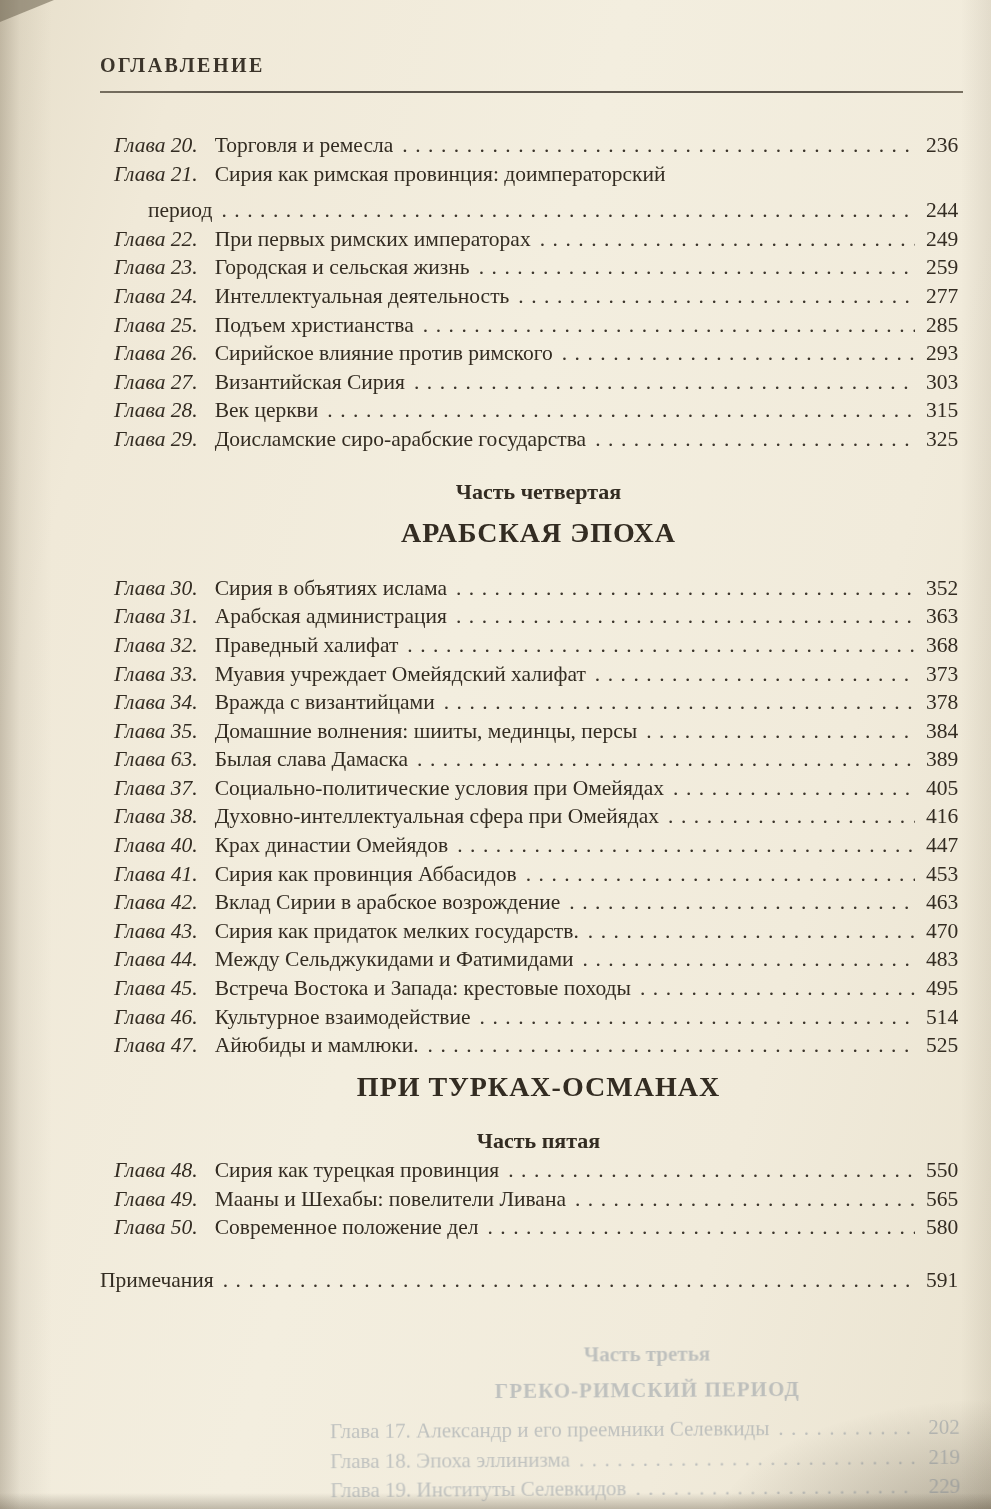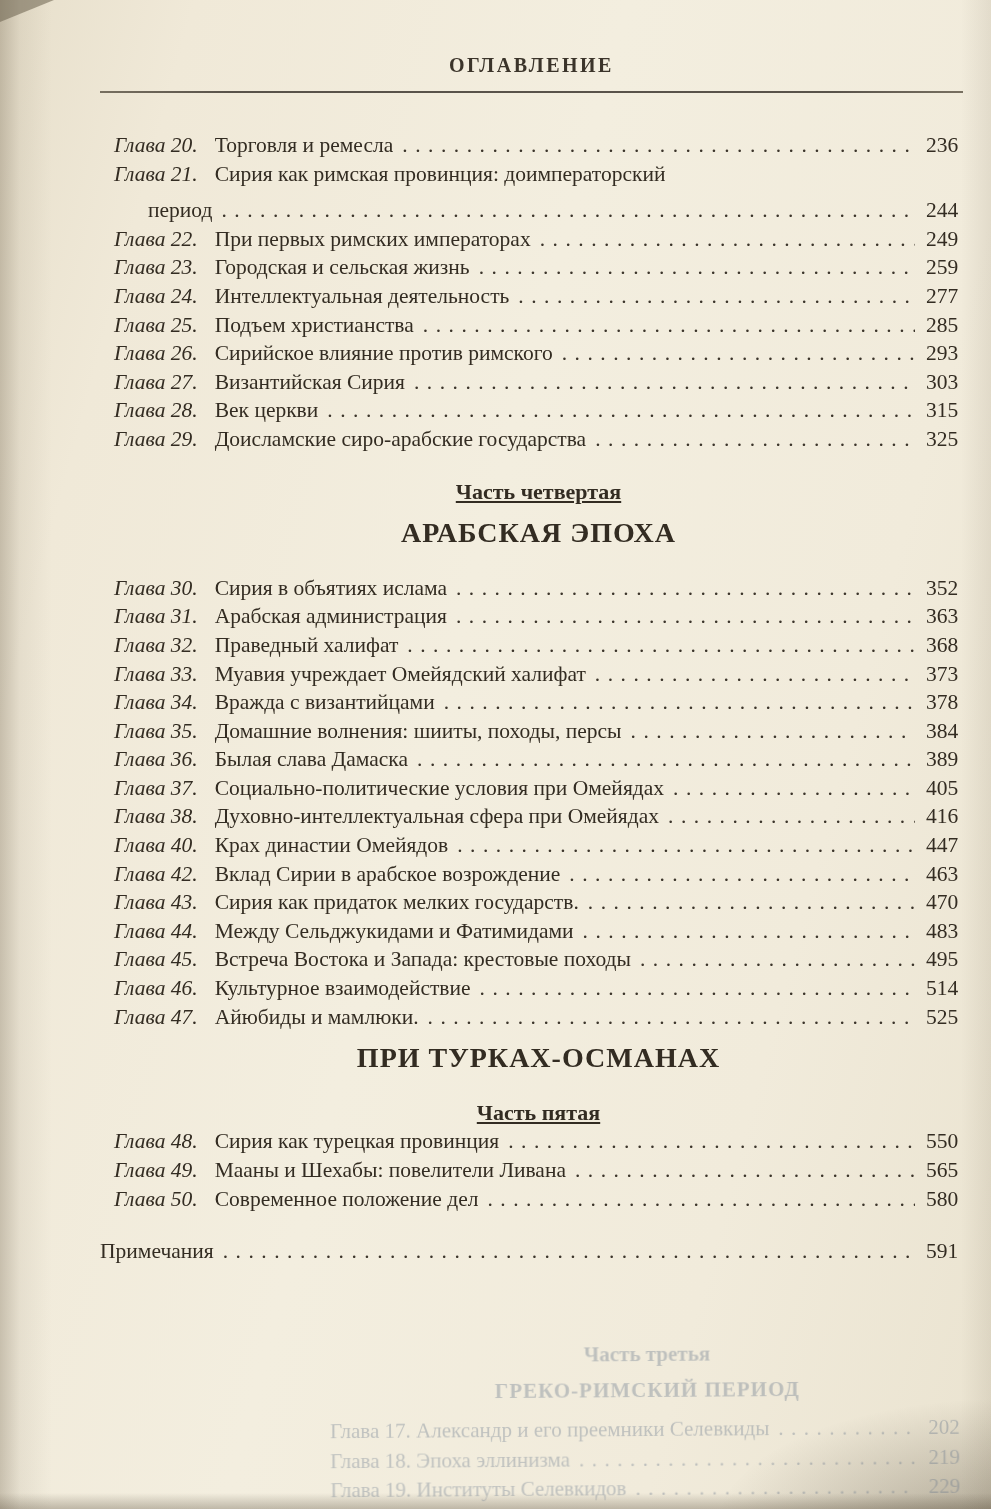--- a/index.html
+++ b/index.html
@@ -27,21 +27,21 @@
   .corner-tl{
     position:absolute; top:0; left:0; width:54px; height:22px;
     background:#6a604d; opacity:.55;
     clip-path:polygon(0 0,100% 0,0 100%);
   }
   .content{
     position:absolute; top:0; left:0; right:0;
     padding:54px 28px 0 100px;
   }
   .header-title{
-    text-align:center; font-weight:bold;
+    font-weight:bold;
     font-size:20px; letter-spacing:2.5px; color:#3b342a;
   }
   .header-rule{
     height:2px; margin-top:14px;
     background:linear-gradient(90deg,#6a6253,#48423a 15%,#48423a 85%,#6a6253);
     opacity:.9;
   }
   .toc{
     margin-top:38px;
     font-size:21.5px; line-height:28.6px;
@@ -54,21 +54,21 @@
   .leader{
     flex:1 1 auto; overflow:hidden; white-space:nowrap;
     margin:0 6px 0 9px; color:#3c352b;
   }
   .leader::after{
     content:"....................................................................................................";
     letter-spacing:7.5px;
   }
   .pg{ flex:0 0 auto; min-width:42px; text-align:center; }
   .part{ text-align:center; font-weight:bold; }
-  .part1{ margin-top:24px; font-size:22px;text-decoration:underline; }
+  .part1{ margin-top:24px; font-size:22px; }
   .part2{ margin-top:13px; margin-bottom:26px; font-size:28px; letter-spacing:1px; }
   .notes{ margin-top:24px; }
   
   .ghost{
     position:absolute; left:330px; right:26px; bottom:6px;
     font-size:21px; line-height:29.5px;
     color:#5e6f86; opacity:.34; filter:blur(.7px);
     transform:rotate(-.4deg); pointer-events:none;
   }
   .ghost .g-head{ text-align:center; font-weight:bold; }
@@ -177,26 +177,26 @@
             <span class="pg">373</span>
           </div>
           <div class="entry">
             <span class="chap">Глава 34.</span>
             <span class="ttl">Вражда с византийцами</span>
             <span class="leader"></span>
             <span class="pg">378</span>
           </div>
           <div class="entry">
             <span class="chap">Глава 35.</span>
-            <span class="ttl">Домашние волнения: шииты, походы, персы</span>
+            <span class="ttl">Домашние волнения: шииты, мединцы, персы</span>
             <span class="leader"></span>
             <span class="pg">384</span>
           </div>
           <div class="entry">
-            <span class="chap">Глава 36.</span>
+            <span class="chap">Глава 63.</span>
             <span class="ttl">Былая слава Дамаска</span>
             <span class="leader"></span>
             <span class="pg">389</span>
           </div>
           <div class="entry">
             <span class="chap">Глава 37.</span>
             <span class="ttl">Социально-политические условия при Омейядах</span>
             <span class="leader"></span>
             <span class="pg">405</span>
           </div>
@@ -204,20 +204,26 @@
             <span class="chap">Глава 38.</span>
             <span class="ttl">Духовно-интеллектуальная сфера при Омейядах</span>
             <span class="leader"></span>
             <span class="pg">416</span>
           </div>
           <div class="entry">
             <span class="chap">Глава 40.</span>
             <span class="ttl">Крах династии Омейядов</span>
             <span class="leader"></span>
             <span class="pg">447</span>
+          </div>
+          <div class="entry">
+            <span class="chap">Глава 41.</span>
+            <span class="ttl">Сирия как провинция Аббасидов</span>
+            <span class="leader"></span>
+            <span class="pg">453</span>
           </div>
           <div class="entry">
             <span class="chap">Глава 42.</span>
             <span class="ttl">Вклад Сирии в арабское возрождение</span>
             <span class="leader"></span>
             <span class="pg">463</span>
           </div>
           <div class="entry">
             <span class="chap">Глава 43.</span>
             <span class="ttl">Сирия как придаток мелких государств.</span>

